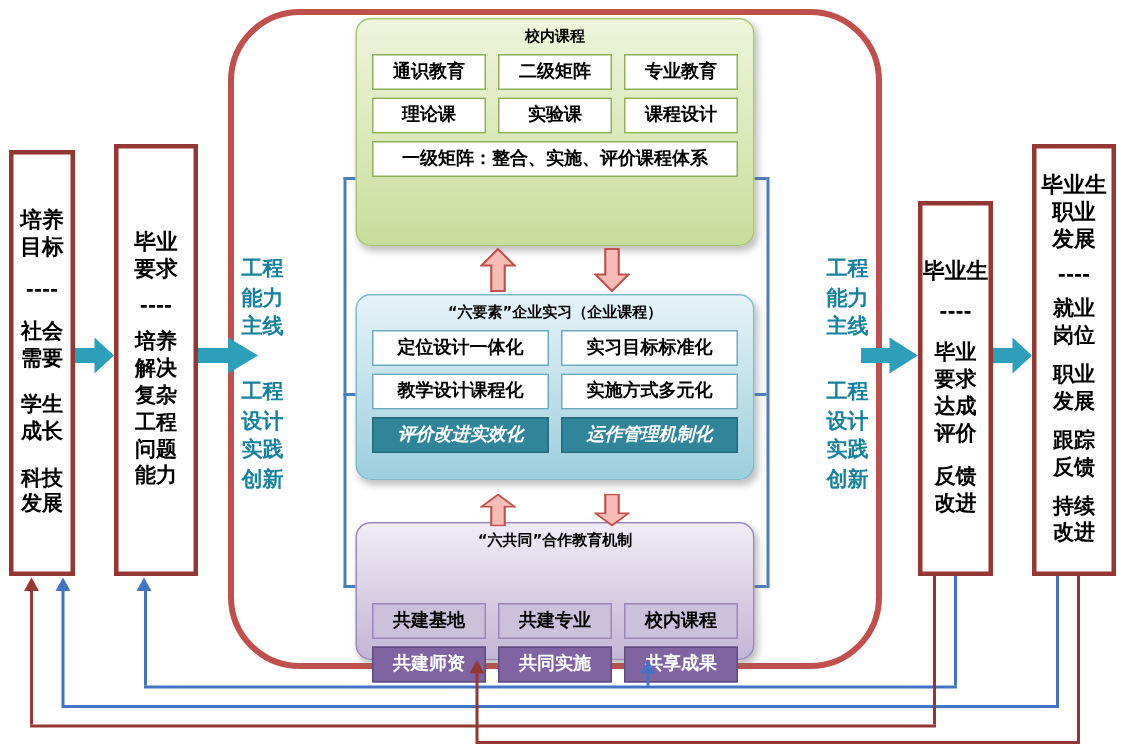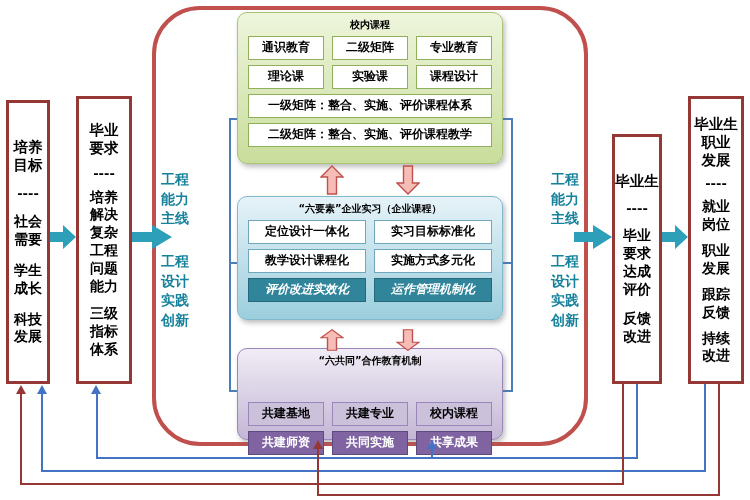--- a/index.html
+++ b/index.html
@@ -79,23 +79,20 @@
       <div class="cell">专业教育</div>
     </div>
     <div class="crow">
       <div class="cell">理论课</div>
       <div class="cell">实验课</div>
       <div class="cell">课程设计</div>
     </div>
     <div class="crow">
       <div class="cell">一级矩阵：整合、实施、评价课程体系</div>
     </div>
-    <div class="crow">
-      <div class="cell">二级矩阵：整合、实施、评价课程教学</div>
-    </div>
   </div>
 
   <div class="section blue" style="left:237px;top:196px;width:266px;height:124px;">
     <div class="sec-title">“六要素”企业实习（企业课程）</div>
     <div class="crow">
       <div class="cell">定位设计一体化</div>
       <div class="cell">实习目标标准化</div>
     </div>
     <div class="crow">
       <div class="cell">教学设计课程化</div>
@@ -149,23 +146,20 @@
   <div class="vbox" style="left:76px;top:96px;width:56px;height:288px;gap:9px;">
     <div class="t pre">毕业
 要求</div>
     <div class="s">----</div>
     <div class="i pre">培养
 解决
 复杂
 工程
 问题
 能力</div>
-    <div class="i pre">三级
-指标
-体系</div>
   </div>
 
   <div class="vbox" style="left:612px;top:134px;width:50px;height:250px;gap:12px;">
     <div class="t pre">毕业生</div>
     <div class="s">----</div>
     <div class="i pre">毕业
 要求
 达成
 评价</div>
     <div class="i pre">反馈

